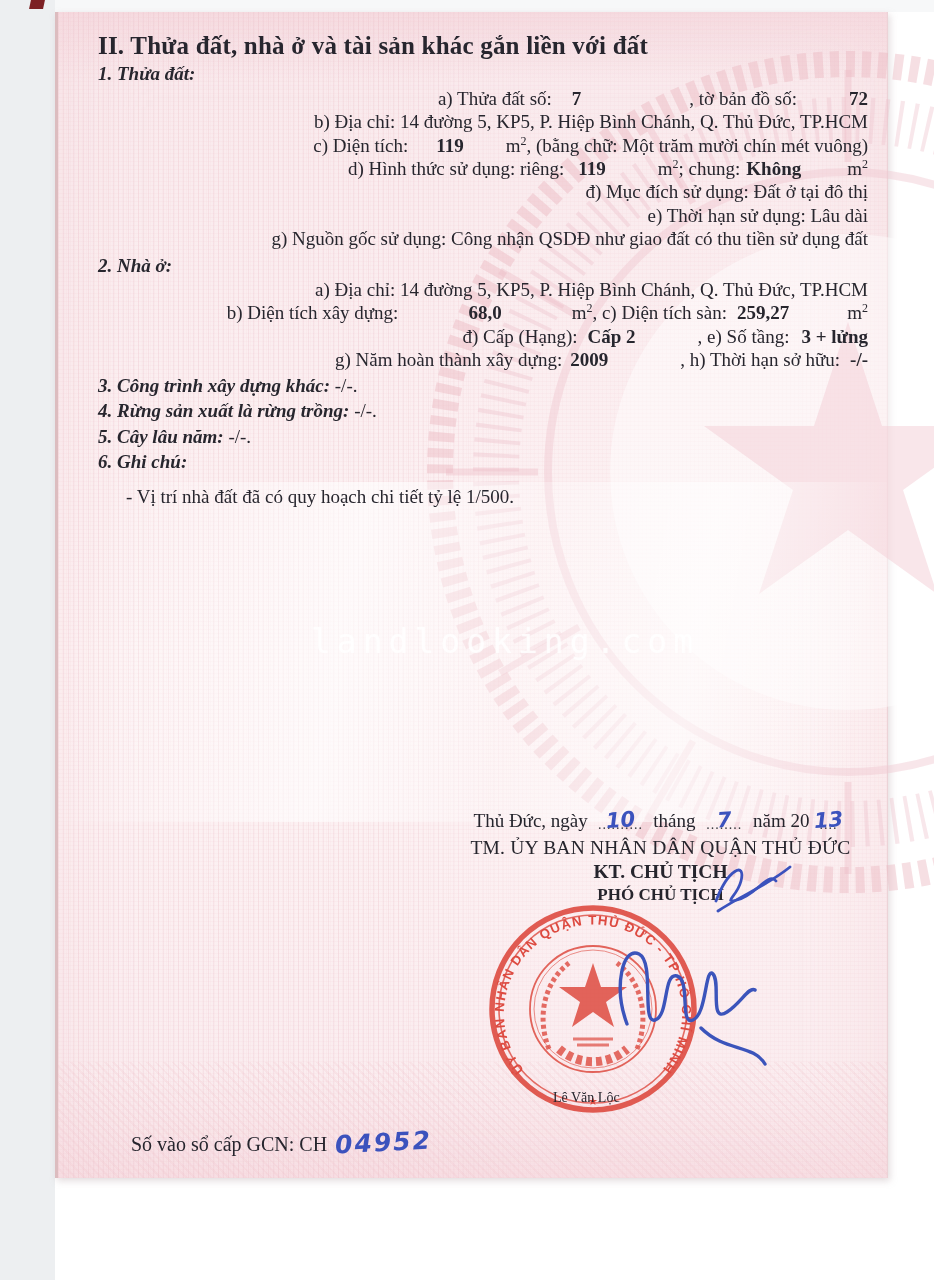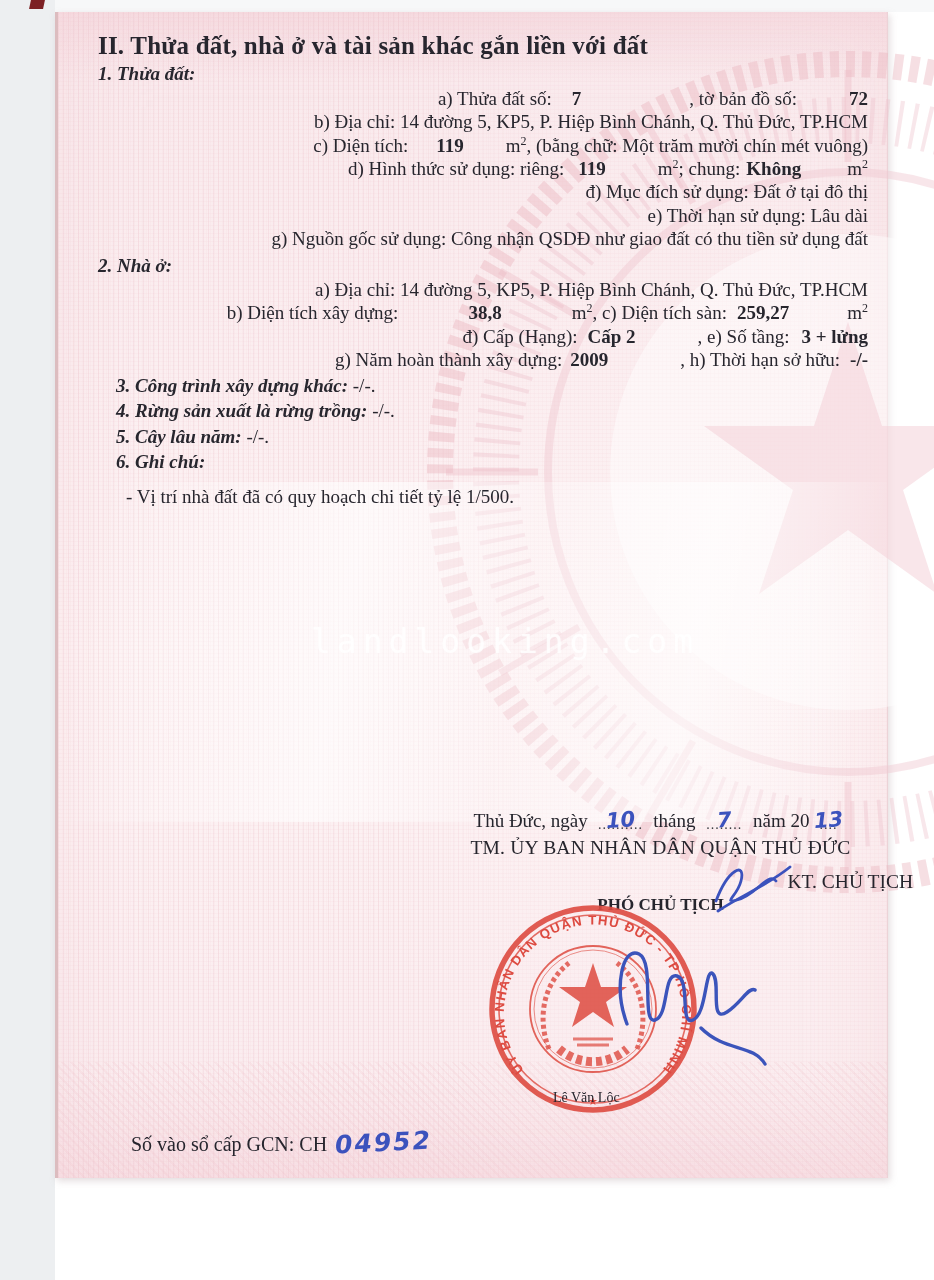--- a/index.html
+++ b/index.html
@@ -37,30 +37,30 @@
     background:repeating-linear-gradient(45deg, rgba(240,195,203,0.22) 0 2px, rgba(255,255,255,0) 2px 6px);}
   .emblem-bg{position:absolute;left:330px;top:20px;width:860px;height:880px;pointer-events:none;}
   
   .content{position:absolute;left:40px;top:22px;width:770px;font-size:19px;line-height:23.4px;color:#27262e;}
   .doc-title{font-weight:bold;font-size:25px;margin-bottom:5px;letter-spacing:0.2px;}
   .h-num{font-weight:bold;font-style:italic;margin-left:0;margin-bottom:1px;}
   .line{margin-left:28px;text-align:right;}
   .v{font-weight:bold;}
   sup.sq{font-size:12px;line-height:0;}
   .bi{font-weight:bold;font-style:italic;}
-  .item-num{margin-left:18px;margin-top:2px;}
+  .item-num{margin-top:2px;}
   .note-line{margin-left:28px;margin-top:12px;}
   
   .watermark{position:absolute;left:253px;top:610px;font-family:"DejaVu Sans Mono",monospace;
     font-size:33px;letter-spacing:6px;color:rgba(255,255,255,0.78);text-shadow:0 0 2px rgba(255,255,255,0.4);}
   
   .signing{position:absolute;left:350px;top:798px;width:505px;text-align:center;color:#26252d;}
   .date-line{font-size:19px;}
   .committee{font-weight:normal;font-size:19.5px;margin-top:5px;letter-spacing:0.2px;}
-  .kt{font-weight:normal;font-size:19.5px;margin-top:12px;text-align:right;}
+  .kt{font-weight:bold;font-size:19.5px;margin-top:2px;}
   .pho{font-weight:bold;font-size:17px;margin-top:2px;}
   .hand{font-family:"DejaVu Sans",sans-serif;font-style:italic;font-weight:bold;color:#3b52bd;}
   .dotwrap{position:relative;display:inline-block;padding:0 3px;}
   .dotwrap .dots{position:absolute;left:0;bottom:0;width:100%;text-align:center;
     font-size:14px;letter-spacing:1px;color:#3c3c42;line-height:1;font-style:normal;}
   .dotwrap .num{position:relative;display:inline-block;font-size:21px;transform:rotate(-4deg);line-height:1;}
   .wd{min-width:50px;}.wm{min-width:42px;}.wy{min-width:32px;}
   
   .seal{position:absolute;left:420px;top:885px;width:230px;height:230px;}
   .signature{position:absolute;left:545px;top:912px;width:180px;height:165px;}
@@ -122,21 +122,21 @@
     <div class="line">
       <span>d) Hình thức sử dụng: riêng:</span><span class="v" style="margin-left:14px">119</span><span style="margin-left:52px">m</span><sup class="sq">2</sup><span>; chung:</span><span class="v" style="margin-left:6px">Không</span><span style="margin-left:46px">m</span><sup class="sq">2</sup>
     </div>
     <div class="line">đ) Mục đích sử dụng:  Đất ở tại đô thị</div>
     <div class="line">e) Thời hạn sử dụng:  Lâu dài</div>
     <div class="line">g) Nguồn gốc sử dụng: Công nhận QSDĐ như giao đất có thu tiền sử dụng đất</div>
 
     <div class="h-num" style="margin-top:3px">2. Nhà ở:</div>
     <div class="line">a) Địa chỉ:  14 đường 5, KP5, P. Hiệp Bình Chánh, Q. Thủ Đức, TP.HCM</div>
     <div class="line">
-      <span>b) Diện tích xây dựng:</span><span class="v" style="margin-left:70px">38,8</span><span style="margin-left:70px">m</span><sup class="sq">2</sup><span>, c) Diện tích sàn:</span><span class="v" style="margin-left:10px">259,27</span><span style="margin-left:58px">m</span><sup class="sq">2</sup>
+      <span>b) Diện tích xây dựng:</span><span class="v" style="margin-left:70px">68,0</span><span style="margin-left:70px">m</span><sup class="sq">2</sup><span>, c) Diện tích sàn:</span><span class="v" style="margin-left:10px">259,27</span><span style="margin-left:58px">m</span><sup class="sq">2</sup>
     </div>
     <div class="line">
       <span>đ) Cấp (Hạng):</span><span class="v" style="margin-left:10px">Cấp 2</span><span style="margin-left:62px">, e) Số tầng:</span><span class="v" style="margin-left:12px">3 + lửng</span>
     </div>
     <div class="line">
       <span>g) Năm hoàn thành xây dựng:</span><span class="v" style="margin-left:8px">2009</span><span style="margin-left:72px">, h) Thời hạn sở hữu:</span><span class="v" style="margin-left:10px">-/-</span>
     </div>
 
     <div class="item-num">
       <span class="bi">3. Công trình xây dựng khác:</span> <span>-/-.</span>

